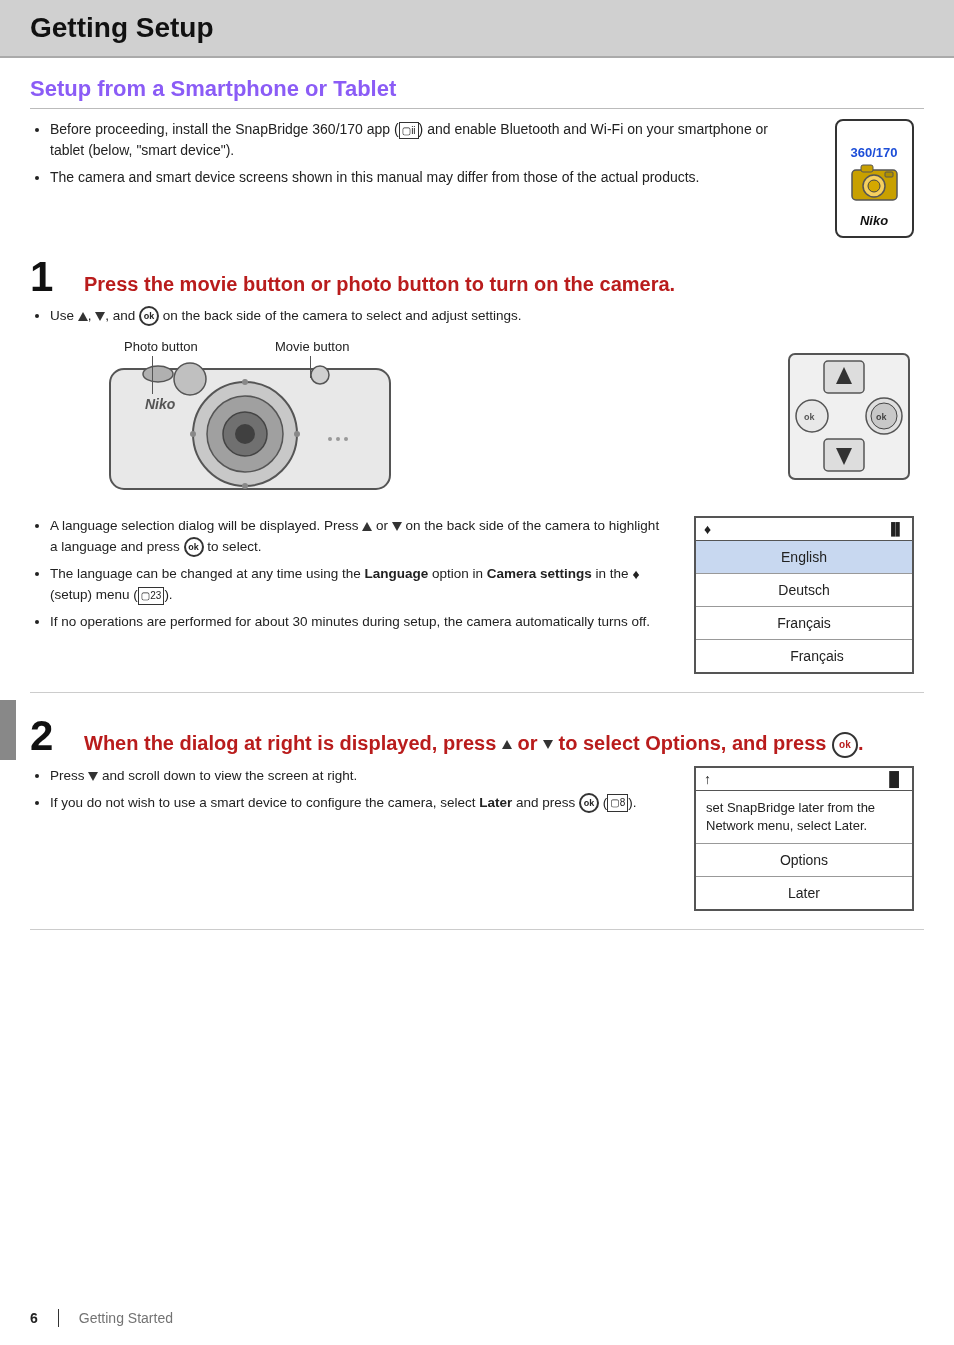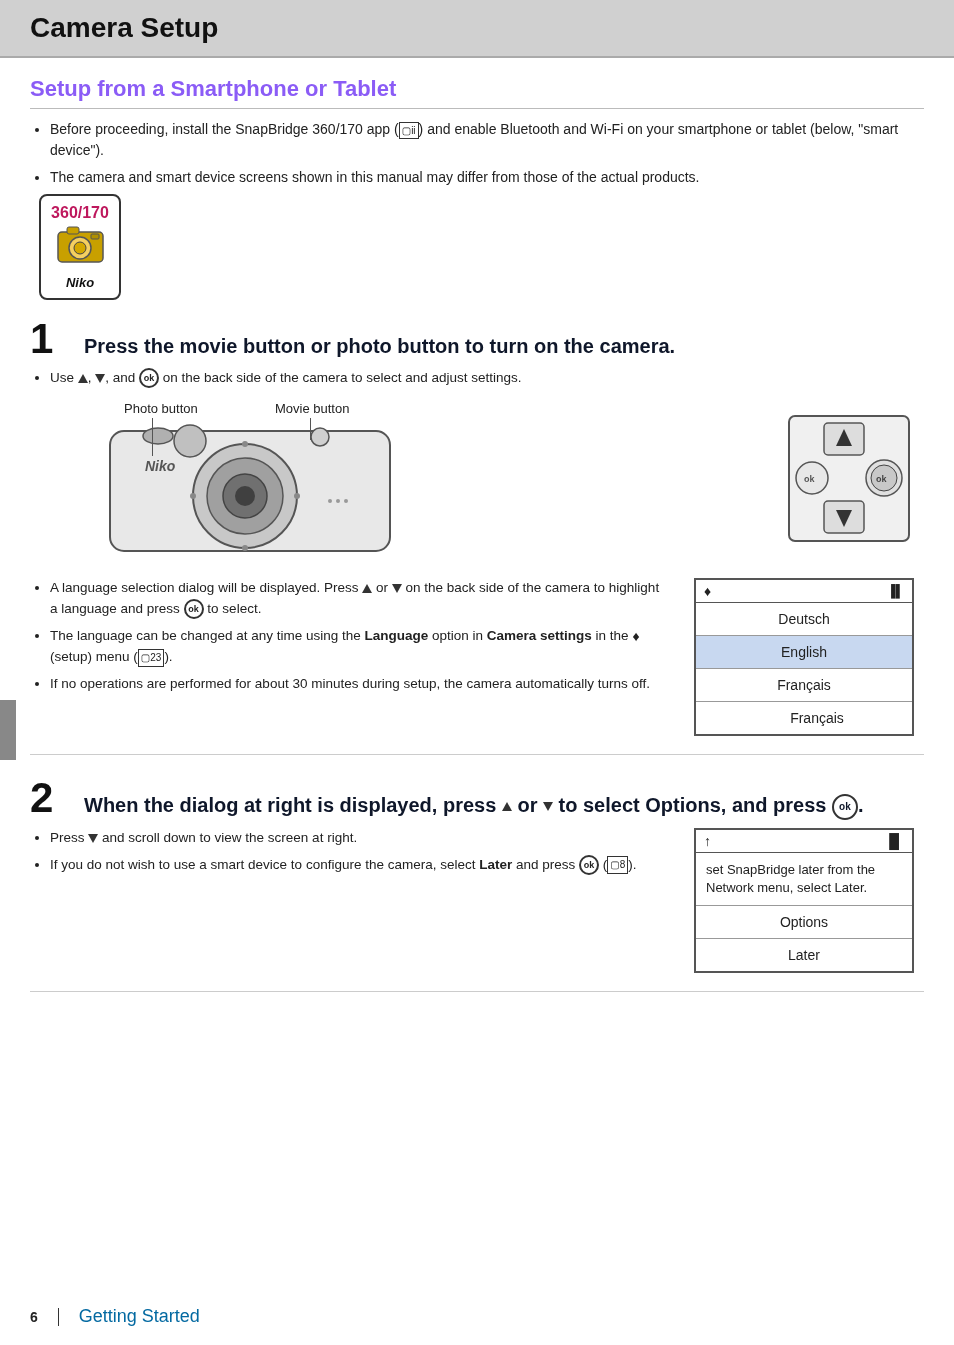--- a/index.html
+++ b/index.html
@@ -39,21 +39,20 @@
       border-bottom: 1px solid #bbb;
       padding-bottom: 6px;
     }
 
     
     .intro-area {
       display: flex;
       justify-content: space-between;
       align-items: flex-start;
       margin-bottom: 18px;
-      flex-direction: column;
     }
     .intro-text {
       flex: 1;
       padding-right: 20px;
     }
     .intro-text ul {
       list-style: disc;
       padding-left: 20px;
       font-size: 14px;
       line-height: 1.5;
@@ -69,23 +68,24 @@
     .nikon-badge-box {
       border: 2px solid #333;
       border-radius: 8px;
       padding: 8px 10px;
       display: inline-flex;
       flex-direction: column;
       align-items: center;
       background: #fff;
     }
     .nikon-badge-number {
-      font-size: 16px;
+      font-size: 13px;
       font-weight: 900;
-      color: #be185d;
+      color: #1d4ed8;
+      margin-top: 16px;
     }
     .nikon-camera-icon {
       font-size: 30px;
       color: #c8a000;
       line-height: 1.2;
     }
     .nikon-brand {
       font-size: 13px;
       font-style: italic;
       font-weight: 900;
@@ -108,21 +108,21 @@
       font-size: 42px;
       font-weight: 900;
       color: #111;
       margin-right: 14px;
       line-height: 1;
       min-width: 40px;
     }
     .step-title {
       font-size: 20px;
       font-weight: 700;
-      color: #0f172a;
+      color: #b91c1c;
       line-height: 1.3;
     }
 
     .step-content {
       display: flex;
       gap: 24px;
     }
     .step-left {
       flex: 1;
     }
@@ -213,22 +213,22 @@
       left: 30px;
       display: flex;
       align-items: center;
       gap: 20px;
     }
     .footer-page-num {
       font-size: 14px;
       font-weight: 700;
     }
     .footer-section {
-      font-size: 18px;
-      color: #0369a1;
+      font-size: 14px;
+      color: #737373;
     }
     .footer-divider {
       width: 1px;
       height: 18px;
       background: #333;
     }
 
     
     .side-tab {
       position: absolute;
@@ -281,21 +281,21 @@
       vertical-align: middle;
       background: #fff;
     }
   </style>
 </head>
 <body>
 
 <div class="side-tab"></div>
 
 <div class="page-header">
-  <h1>Camera Setup</h1>
+  <h1>Getting Setup</h1>
 </div>
 
 <div class="main-content">
 
   <div class="section-heading">Setup from a Smartphone or Tablet</div>
 
   <div class="intro-area">
     <div class="intro-text">
       <ul>
         <li>Before proceeding, install the SnapBridge 360/170 app (<span class="book-ref">▢ii</span>) and enable Bluetooth and Wi-Fi on your smartphone or tablet (below, "smart device").</li>
@@ -394,22 +394,22 @@
           <li>The language can be changed at any time using the <span class="bold">Language</span> option in <span class="bold">Camera settings</span> in the <span class="icon-setup">♦</span> (setup) menu (<span class="book-ref">▢23</span>).</li>
           <li>If no operations are performed for about 30 minutes during setup, the camera automatically turns off.</li>
         </ul>
       </div>
       <div class="step-right">
         <div class="lang-box">
           <div class="lang-box-header">
             <span>♦</span>
             <span class="lang-box-battery">▐▌</span>
           </div>
+          <div class="lang-item selected">English</div>
           <div class="lang-item">Deutsch</div>
-          <div class="lang-item selected">English</div>
           <div class="lang-item">Français</div>
           <div class="lang-item">Français</div>
         </div>
       </div>
     </div>
   </div>
 
   <div class="step-block">
     <div class="step-header">
       <span class="step-number">2</span>

